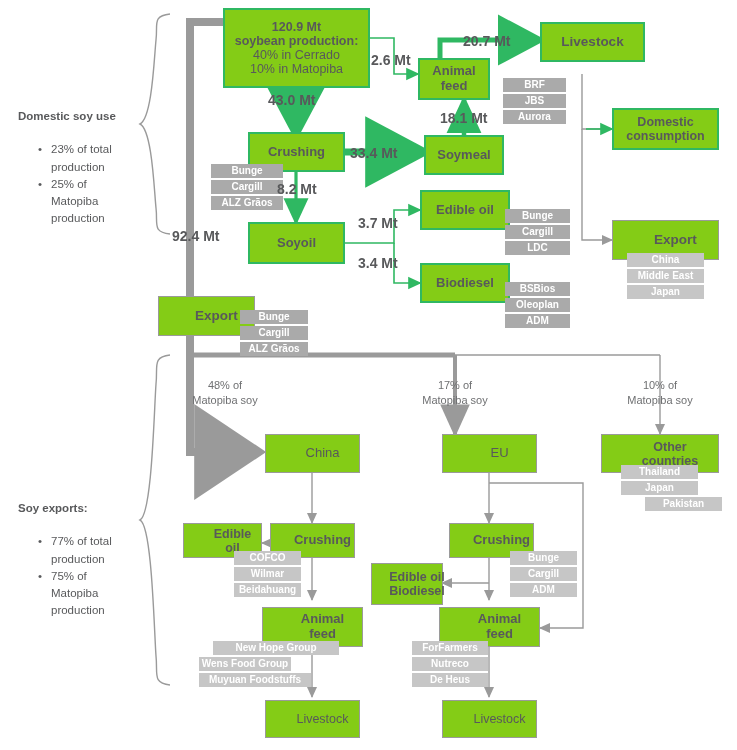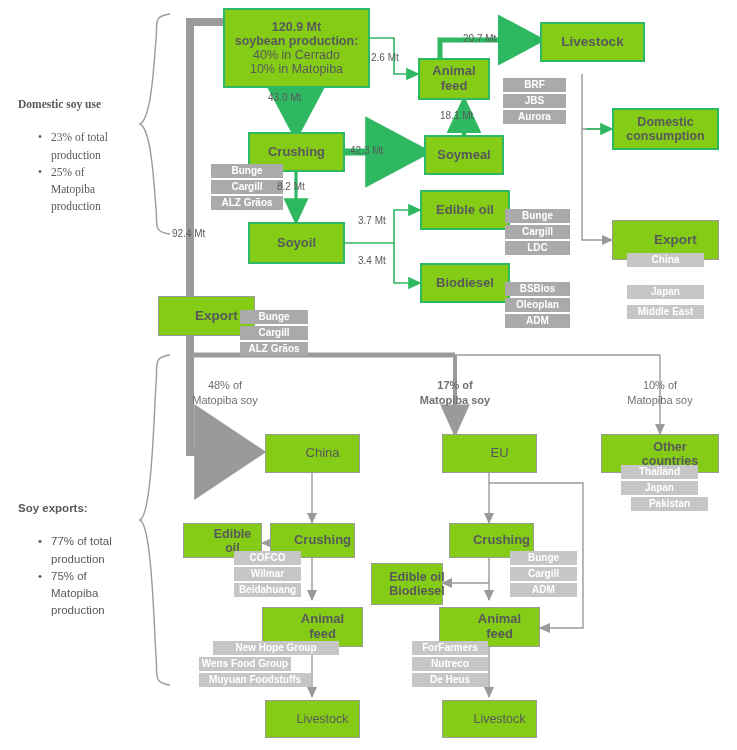--- a/index.html
+++ b/index.html
@@ -12,21 +12,21 @@
         justify-content:center;text-align:center;background:#84cc16;line-height:1.12;}
   .node.green{border:2px solid #2fb862;color:#58595b;font-weight:bold;}
   .node.gray{border:1.5px solid #9a9a9a;color:#58595b;padding-left:20px;}
   .node .inner{padding:0 3px;}
 
   .tag{position:absolute;box-sizing:border-box;background:#aaaaaa;color:#ffffff;
        font-size:10px;font-weight:bold;text-align:center;line-height:14px;height:14px;
        white-space:nowrap;overflow:hidden;}
   .tag.light{background:#c6c6c6;}
 
-  .mtlabel{position:absolute;color:#58595b;font-size:10px;font-weight:normal;
+  .mtlabel{position:absolute;color:#58595b;font-size:14px;font-weight:bold;
            white-space:nowrap;}
   .pctlabel{position:absolute;color:#6f7072;font-size:11px;text-align:center;
             line-height:1.35;white-space:nowrap;}
 
   .annot{position:absolute;color:#58595b;font-size:11.5px;line-height:1.5;}
   .annot .atitle{font-weight:bold;margin-bottom:1px;}
   .annot ul{margin:16px;padding-left:15px;list-style:none;}
   .annot li{position:relative;padding-left:2px;}
   .annot li:before{content:"\2022";position:absolute;left:-11px;color:#58595b;}
 </style>
@@ -208,71 +208,71 @@
 
   <div class="tag" style="left:505px;top:209px;width:65px;">Bunge</div>
   <div class="tag" style="left:505px;top:225px;width:65px;">Cargill</div>
   <div class="tag" style="left:505px;top:241px;width:65px;">LDC</div>
 
   <div class="tag" style="left:505px;top:282px;width:65px;">BSBios</div>
   <div class="tag" style="left:505px;top:298px;width:65px;">Oleoplan</div>
   <div class="tag" style="left:505px;top:314px;width:65px;">ADM</div>
 
   <div class="tag light" style="left:627px;top:253px;width:77px;">China</div>
-  <div class="tag light" style="left:627px;top:269px;width:77px;margin-top:36px;">Middle East</div>
+  <div class="tag light" style="left:627px;top:269px;width:77px;">Middle East</div>
   <div class="tag light" style="left:627px;top:285px;width:77px;">Japan</div>
 
   <div class="tag" style="left:240px;top:310px;width:68px;">Bunge</div>
   <div class="tag" style="left:240px;top:326px;width:68px;">Cargill</div>
   <div class="tag" style="left:240px;top:342px;width:68px;">ALZ Grãos</div>
 
   <div class="tag light" style="left:621px;top:465px;width:77px;">Thailand</div>
   <div class="tag light" style="left:621px;top:481px;width:77px;">Japan</div>
-  <div class="tag light" style="left:631px;top:497px;width:77px;text-align:center;">Pakistan</div>
+  <div class="tag light" style="left:645px;top:497px;width:77px;text-align:center;">Pakistan</div>
 
   <div class="tag light" style="left:234px;top:551px;width:67px;">COFCO</div>
   <div class="tag light" style="left:234px;top:567px;width:67px;">Wilmar</div>
   <div class="tag light" style="left:234px;top:583px;width:67px;">Beidahuang</div>
 
   <div class="tag light" style="left:213px;top:641px;width:126px;">New Hope Group</div>
   <div class="tag light" style="left:199px;top:657px;width:92px;">Wens Food Group</div>
   <div class="tag light" style="left:199px;top:673px;width:112px;">Muyuan Foodstuffs</div>
 
   <div class="tag light" style="left:510px;top:551px;width:67px;">Bunge</div>
   <div class="tag light" style="left:510px;top:567px;width:67px;">Cargill</div>
   <div class="tag light" style="left:510px;top:583px;width:67px;">ADM</div>
 
   <div class="tag light" style="left:412px;top:641px;width:76px;">ForFarmers</div>
   <div class="tag light" style="left:412px;top:657px;width:76px;">Nutreco</div>
   <div class="tag light" style="left:412px;top:673px;width:76px;">De Heus</div>
 
   <div class="mtlabel" style="left:268px;top:92px;">43.0 Mt</div>
   <div class="mtlabel" style="left:371px;top:52px;">2.6 Mt</div>
   <div class="mtlabel" style="left:463px;top:33px;">20.7 Mt</div>
-  <div class="mtlabel" style="left:350px;top:145px;">42.3 Mt</div>
+  <div class="mtlabel" style="left:350px;top:145px;">33.4 Mt</div>
   <div class="mtlabel" style="left:440px;top:110px;">18.1 Mt</div>
   <div class="mtlabel" style="left:277px;top:181px;">8.2 Mt</div>
   <div class="mtlabel" style="left:358px;top:215px;">3.7 Mt</div>
   <div class="mtlabel" style="left:358px;top:255px;">3.4 Mt</div>
   <div class="mtlabel" style="left:172px;top:228px;">92.4 Mt</div>
 
   <div class="pctlabel" style="left:175px;top:378px;width:100px;">
     <div>48% of</div>
     <div>Matopiba soy</div>
   </div>
-  <div class="pctlabel" style="left:405px;top:378px;width:100px;font-weight:bold;">
+  <div class="pctlabel" style="left:405px;top:378px;width:100px;">
     <div>17% of</div>
     <div>Matopiba soy</div>
   </div>
   <div class="pctlabel" style="left:610px;top:378px;width:100px;">
     <div>10% of</div>
     <div>Matopiba soy</div>
   </div>
 
-  <div class="annot" style="left:18px;top:96px;width:120px;font-family:Liberation Serif, serif;">
+  <div class="annot" style="left:18px;top:108px;width:120px;">
     <div class="atitle">Domestic soy use</div>
     <ul>
       <li>23% of total production</li>
       <li>25% of Matopiba production</li>
     </ul>
   </div>
 
   <div class="annot" style="left:18px;top:500px;width:120px;">
     <div class="atitle">Soy exports:</div>
     <ul>

